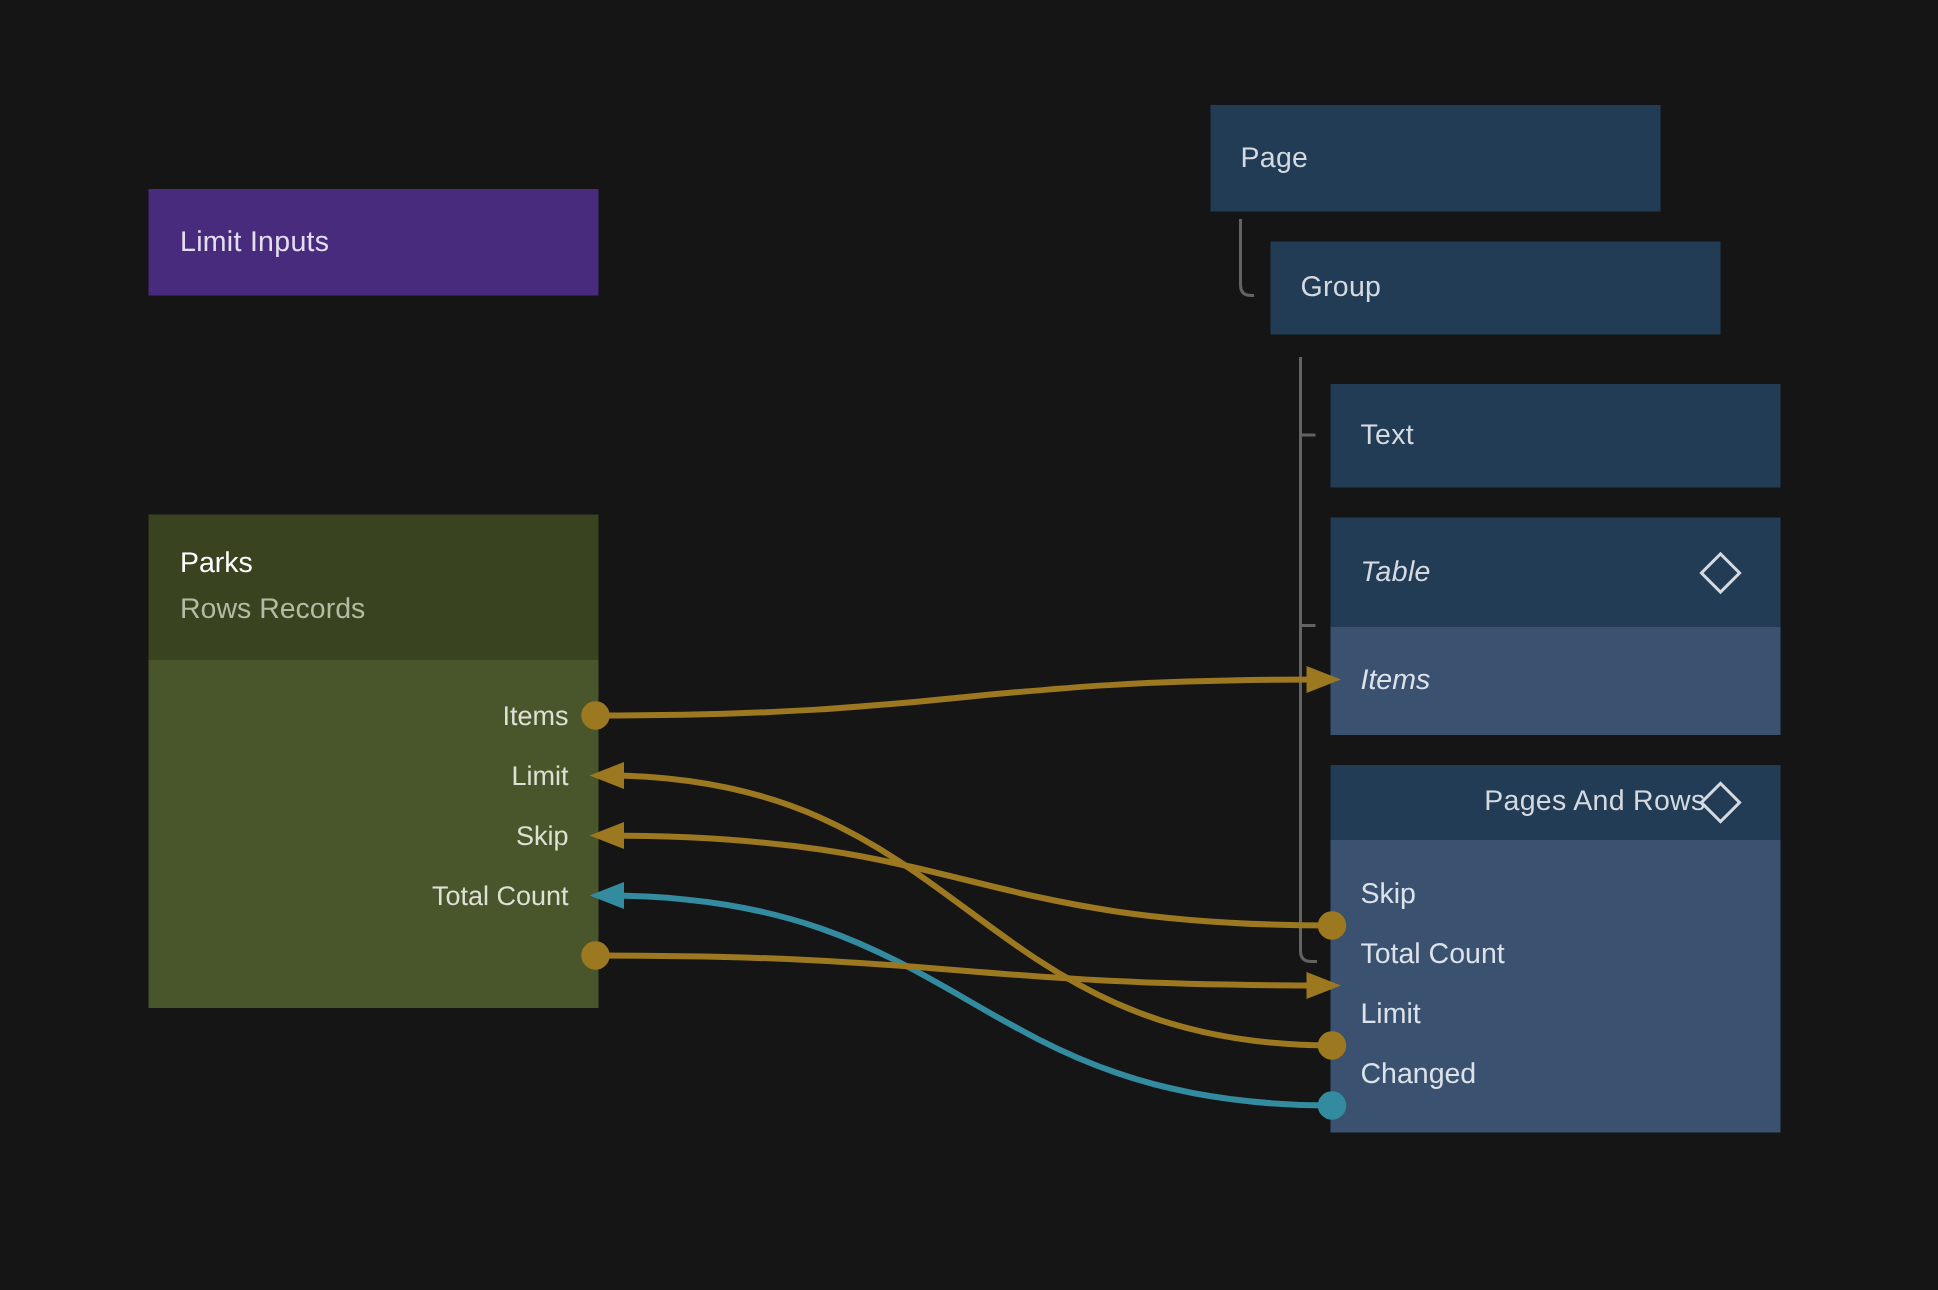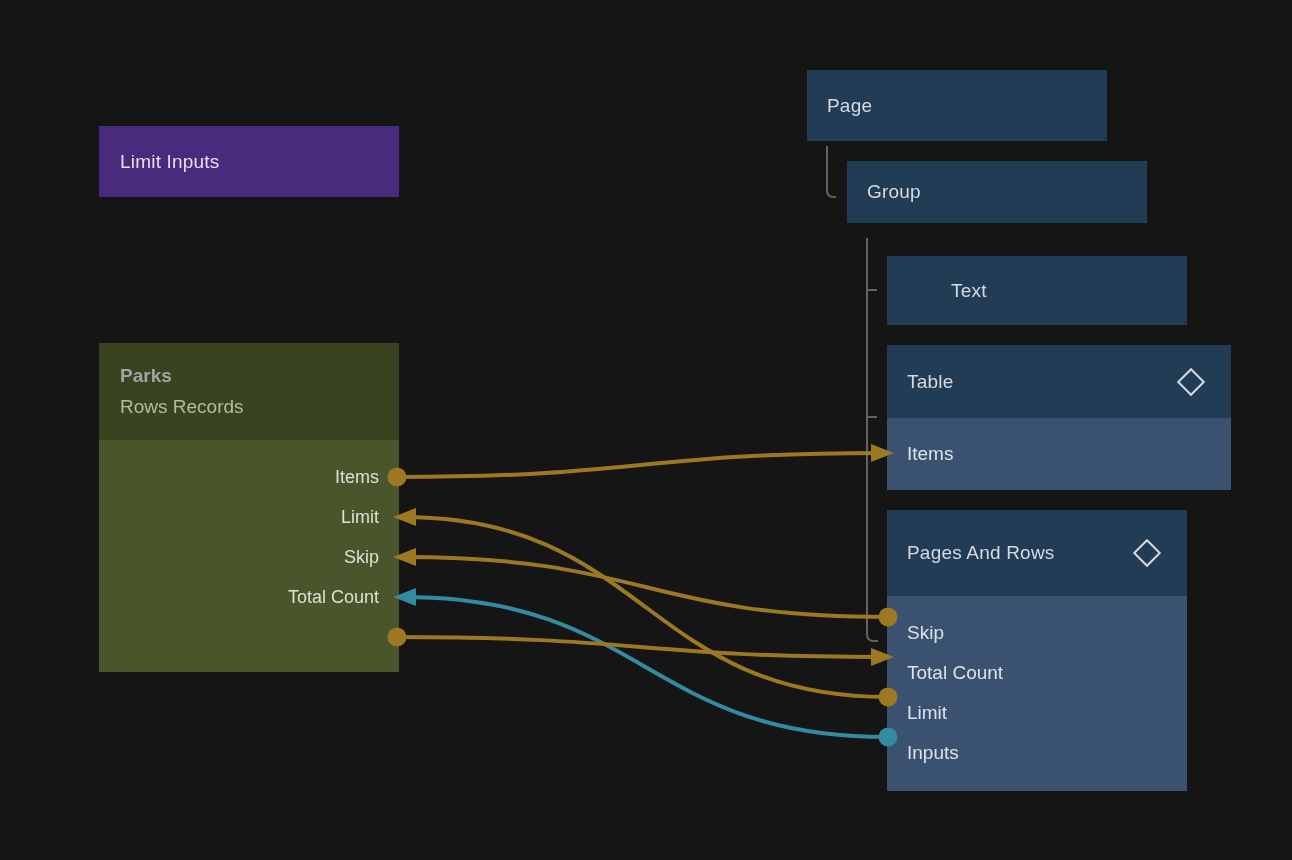--- a/index.html
+++ b/index.html
@@ -10,36 +10,36 @@
   .hdr{display:flex;align-items:center;justify-content:space-between;
        box-sizing:border-box;padding:0 30px 0 20px;width:100%;height:100%;}
   .title{font-size:19px;color:#d5dae1;letter-spacing:.2px;}
   
   .n-page-inputs{left:99px;top:126px;width:300px;height:71px;background:#482b7c;
                  display:flex;align-items:center;padding-left:21px;}
   .n-page-inputs .title{color:#e4dfee;}
   .n-parks{left:99px;top:343px;width:300px;}
   .parks-hdr{height:97px;background:#394320;box-sizing:border-box;
              padding:22px 20px 0 21px;}
-  .parks-title{font-size:19px;color:#a3a3a3;margin-bottom:9px;font-weight:bold;}
+  .parks-title{font-size:19px;color:#ffffff;margin-bottom:9px;}
   .parks-sub{font-size:19px;color:#b3bba4;}
   .parks-body{height:232px;background:#49552a;box-sizing:border-box;padding-top:17px;}
   .port{height:40px;display:flex;align-items:center;justify-content:flex-end;
         padding-right:20px;font-size:18px;color:#dde1d4;}
   
   .n-page {left:807px;top:70px; width:300px;height:71px;background:#223c56;display:flex;align-items:center;}
   .n-group{left:847px;top:161px;width:300px;height:62px;background:#223c56;display:flex;align-items:center;}
-  .n-text {left:887px;top:256px;width:300px;height:69px;background:#223c56;display:flex;align-items:center;padding-left:44px;}
+  .n-text {left:887px;top:256px;width:300px;height:69px;background:#223c56;display:flex;align-items:center;}
   .n-page .hdr,.n-group .hdr,.n-text .hdr{padding-right:20px;}
-  .n-table{left:887px;top:345px;width:344px;}
+  .n-table{left:887px;top:345px;width:300px;font-style:italic;}
   .tbl-hdr{height:73px;background:#223c56;}
   .tbl-row{height:72px;background:#3a526f;display:flex;align-items:center;
            padding-left:20px;font-size:19px;color:#dce2ea;}
   .n-pagesrows{left:887px;top:510px;width:300px;}
-  .pr-hdr{height:86px;background:#223c56;}
+  .pr-hdr{height:50px;background:#223c56;justify-content:flex-end;}
   .pr-body{height:195px;background:#3a526f;box-sizing:border-box;padding-top:17px;}
   .pr-row{height:40px;display:flex;align-items:center;padding-left:20px;
           font-size:19px;color:#dce2ea;}
   
   .diamond{width:16px;height:16px;border:2px solid #d5dae1;transform:rotate(45deg);
            flex:0 0 auto;}
   
   #edge-layer{position:absolute;left:0;top:0;width:1292px;height:860px;
               pointer-events:none;}
   #edge-layer path.tree{stroke:#636363;stroke-width:2;fill:none;}
@@ -112,21 +112,21 @@
       <div class="pr-row">
           <span>Skip</span>
         </div>
       <div class="pr-row">
           <span>Total Count</span>
         </div>
       <div class="pr-row">
           <span>Limit</span>
         </div>
       <div class="pr-row">
-          <span>Inputs</span>
+          <span>Changed</span>
         </div>
     </div>
   </div>
 
   <svg id="edge-layer" viewBox="0 0 1292 860" xmlns="http://www.w3.org/2000/svg">
       <path d="M 827 146 L 827 190 Q 827 197 834 197 L 836 197" class="tree"></path>
       <path d="M 867 290 L 877 290" class="tree"></path>
       <path d="M 867 417 L 877 417" class="tree"></path>
       <path d="M 867 238 L 867 634 Q 867 641 874 641 L 878 641" class="tree"></path>
       <path d="M 397 477 C 640.5 477, 640.5 453, 884 453" class="wire" stroke="#9c7820"></path>

